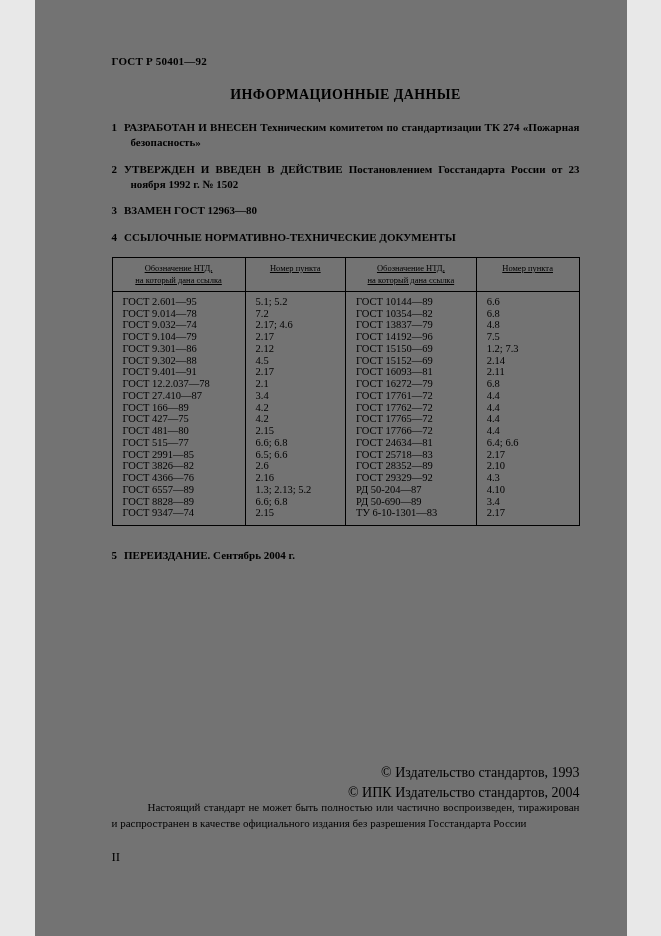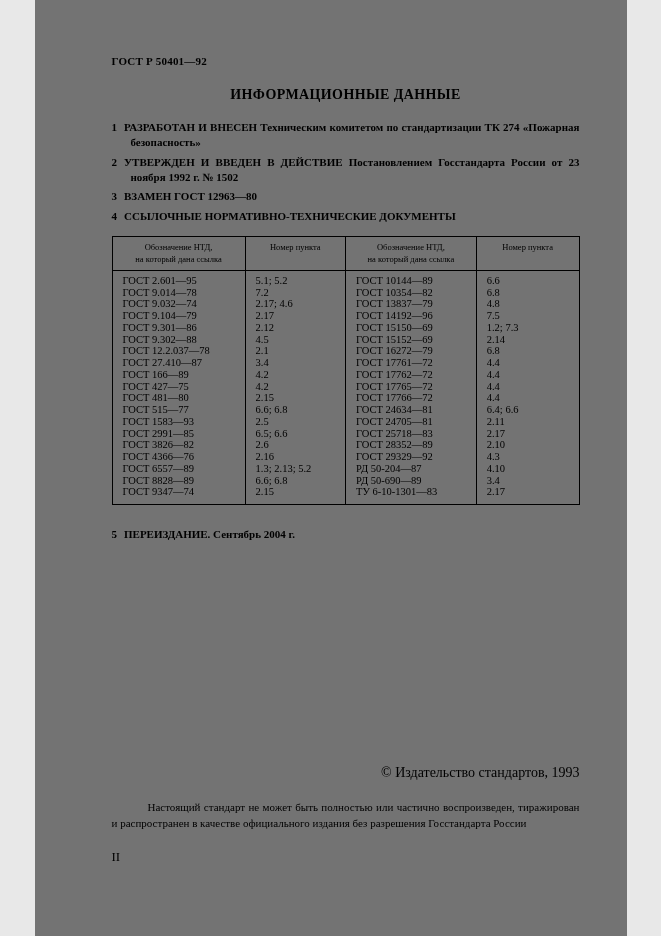--- a/index.html
+++ b/index.html
@@ -23,21 +23,21 @@
     letter-spacing: 0.2px;
   }
   .title {
     margin-top: 20px;
     text-align: center;
     font-size: 14px;
     font-weight: bold;
     letter-spacing: 0.4px;
   }
   .item {
-    margin-top: 5px;
+    margin-top: 12px;
     font-size: 11px;
     font-weight: bold;
     line-height: 1.35;
     padding-left: 19px;
     text-indent: -19px;
     text-align: justify;
   }
   .item-first { margin-top: 17px; }
   .inum { margin-right: 7px; }
   .ref-table {
@@ -52,20 +52,21 @@
     border-right: 1px solid #000;
     vertical-align: top;
   }
   .ref-table thead th {
     border-bottom: 1px solid #000;
     font-weight: normal;
     font-size: 8.5px;
     line-height: 1.4;
     text-align: center;
     padding: 5px 2px 4px 2px;
+    text-decoration: underline;
   }
   .col-ntd1 { width: 28.5%; }
   .col-num1 { width: 21.5%; }
   .col-ntd2 { width: 28%; }
   .col-num2 { width: 22%; }
   .ref-table tbody td {
     font-size: 10.5px;
     line-height: 1.12;
     padding: 0 2px 0 10px;
     white-space: nowrap;
@@ -165,20 +166,26 @@
           <td>ГОСТ 15150—69</td>
           <td>1.2; 7.3</td>
         </tr>
         <tr>
           <td>ГОСТ 9.302—88</td>
           <td>4.5</td>
           <td>ГОСТ 15152—69</td>
           <td>2.14</td>
         </tr>
         <tr>
+          <td>ГОСТ 9.401—91</td>
+          <td>2.17</td>
+          <td>ГОСТ 16093—81</td>
+          <td>2.11</td>
+        </tr>
+        <tr>
           <td>ГОСТ 12.2.037—78</td>
           <td>2.1</td>
           <td>ГОСТ 16272—79</td>
           <td>6.8</td>
         </tr>
         <tr>
           <td>ГОСТ 27.410—87</td>
           <td>3.4</td>
           <td>ГОСТ 17761—72</td>
           <td>4.4</td>
@@ -201,26 +208,20 @@
           <td>ГОСТ 17766—72</td>
           <td>4.4</td>
         </tr>
         <tr>
           <td>ГОСТ 515—77</td>
           <td>6.6; 6.8</td>
           <td>ГОСТ 24634—81</td>
           <td>6.4; 6.6</td>
         </tr>
         <tr>
-          <td>ГОСТ 1583—93</td>
-          <td>2.5</td>
-          <td>ГОСТ 24705—81</td>
-          <td>2.11</td>
-        </tr>
-        <tr>
           <td>ГОСТ 2991—85</td>
           <td>6.5; 6.6</td>
           <td>ГОСТ 25718—83</td>
           <td>2.17</td>
         </tr>
         <tr>
           <td>ГОСТ 3826—82</td>
           <td>2.6</td>
           <td>ГОСТ 28352—89</td>
           <td>2.10</td>
@@ -249,19 +250,20 @@
           <td>ТУ 6-10-1301—83</td>
           <td>2.17</td>
         </tr>
       </tbody>
   </table>
 
   <p class="item item-last"><span class="inum">5</span><span>ПЕРЕИЗДАНИЕ. Сентябрь 2004 г.</span></p>
 
   <div class="copyright">
     <div>© Издательство стандартов, 1993</div>
+    <div>© ИПК Издательство стандартов, 2004</div>
   </div>
 
   <p class="footer-note">Настоящий стандарт не может быть полностью или частично воспроизведен, тиражирован и распространен в качестве официального издания без разрешения Госстандарта России</p>
 
   <div class="page-num">II</div>
 
 </div>
 
 </body></html>

